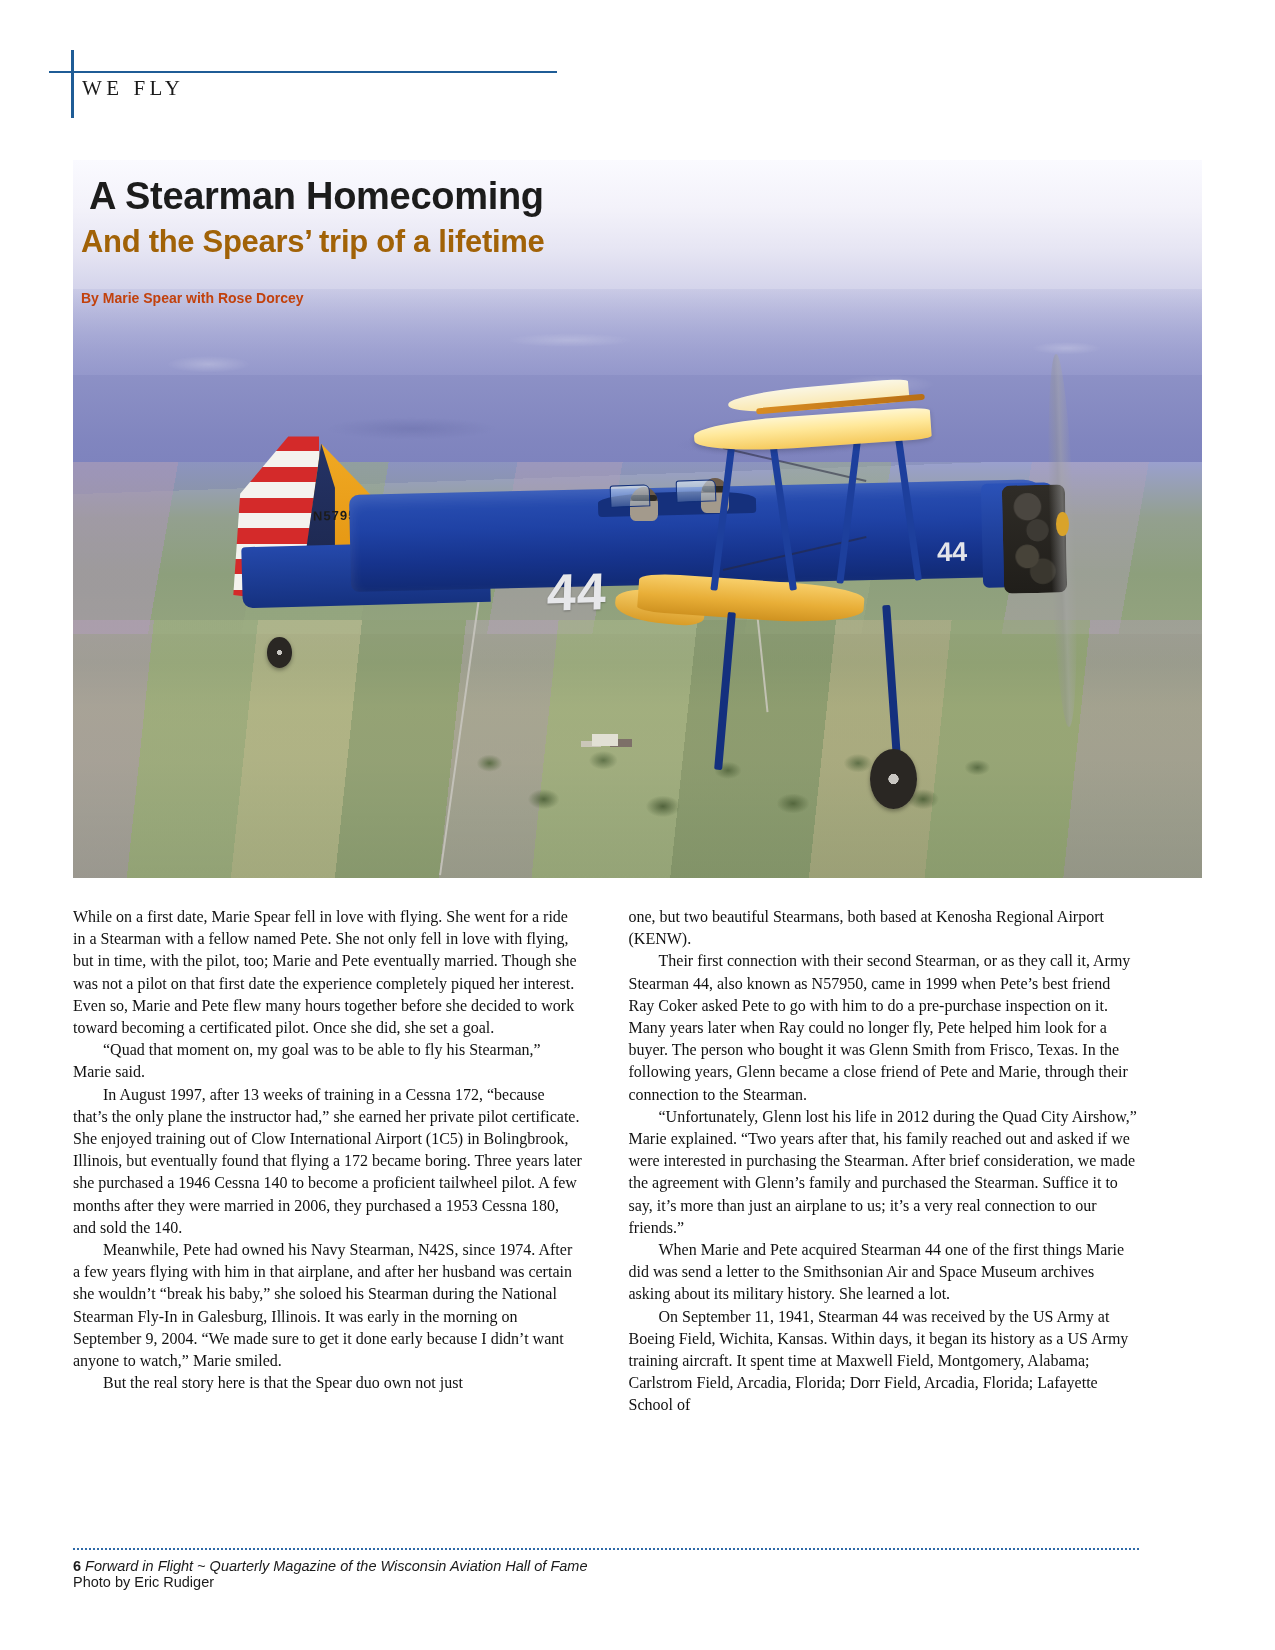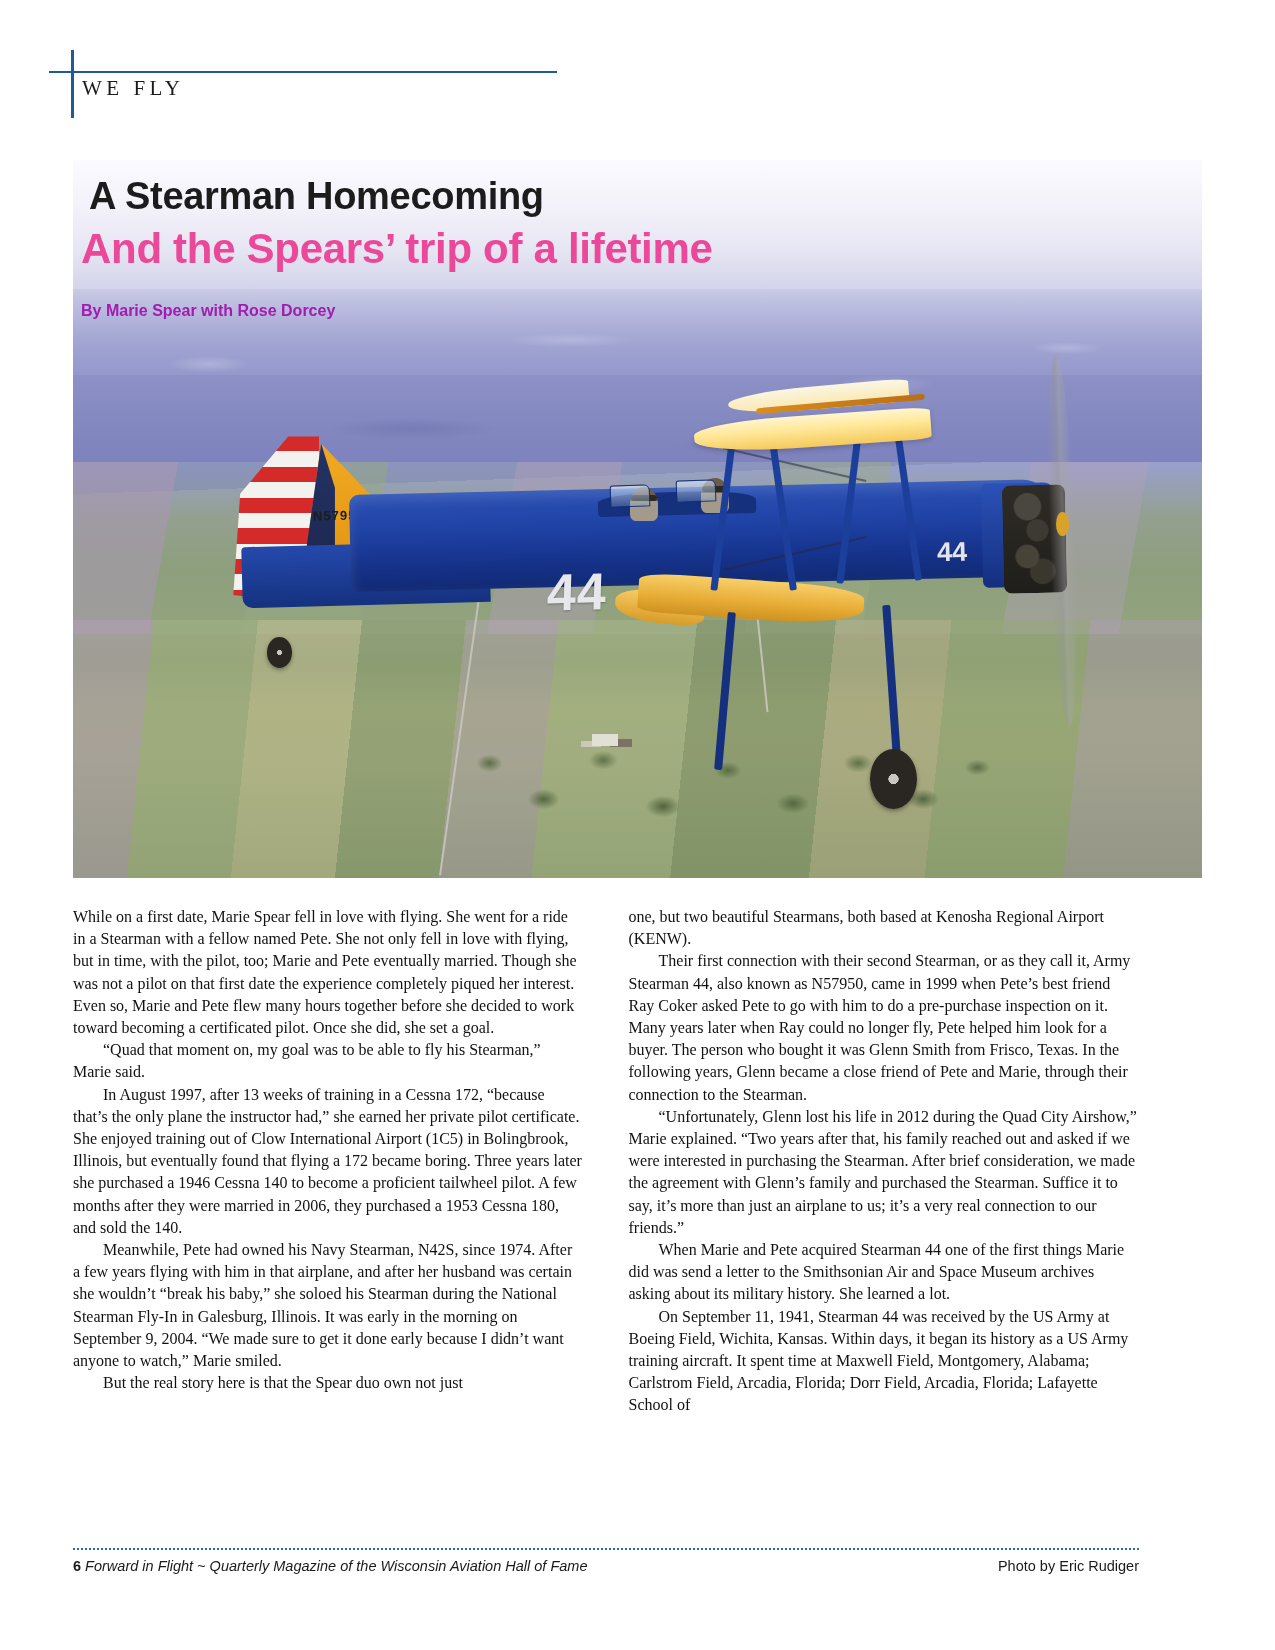--- a/index.html
+++ b/index.html
@@ -434,31 +434,31 @@
     font-weight: 700;
     font-size: 38px;
     line-height: 1.08;
     color: #1c1c1c;
     margin: 8px;
     letter-spacing: -0.3px;
   }
   .headline-2 {
     font-family: "Liberation Sans", sans-serif;
     font-weight: 700;
-    font-size: 42px;
+    font-size: 31px;
     line-height: 1.12;
-    color: #ec4899;
+    color: #a16207;
     margin: 2px 0 0 0;
     letter-spacing: -0.3px;
   }
   .byline {
     font-family: "Liberation Sans", sans-serif;
     font-weight: 700;
-    font-size: 16px;
-    color: #a21caf;
+    font-size: 14px;
+    color: #c2410c;
     margin: 30px 0 0 0;
   }
 
   
   .body-cols {
     position: absolute;
     left: 73px; top: 906px;
     width: 1065px; height: 596px;
     display: flex;
     gap: 46px;
@@ -485,20 +485,21 @@
   .footer {
     position: absolute;
     left: 73px; top: 1558px;
     width: 1066px;
     display: flex;
     justify-content: space-between;
     align-items: baseline;
     font-family: "Liberation Sans", sans-serif;
     font-size: 14.5px;
     color: #1a1a1a;
+    flex-direction: column;
   }
   .footer-left { white-space: nowrap; }
   .footer-pagenum { font-weight: 700; font-style: normal; }
   .footer-mag { font-style: italic; }
   .footer-right { white-space: nowrap; }
 </style>
 </head>
 <body>
 
 <div class="page">

